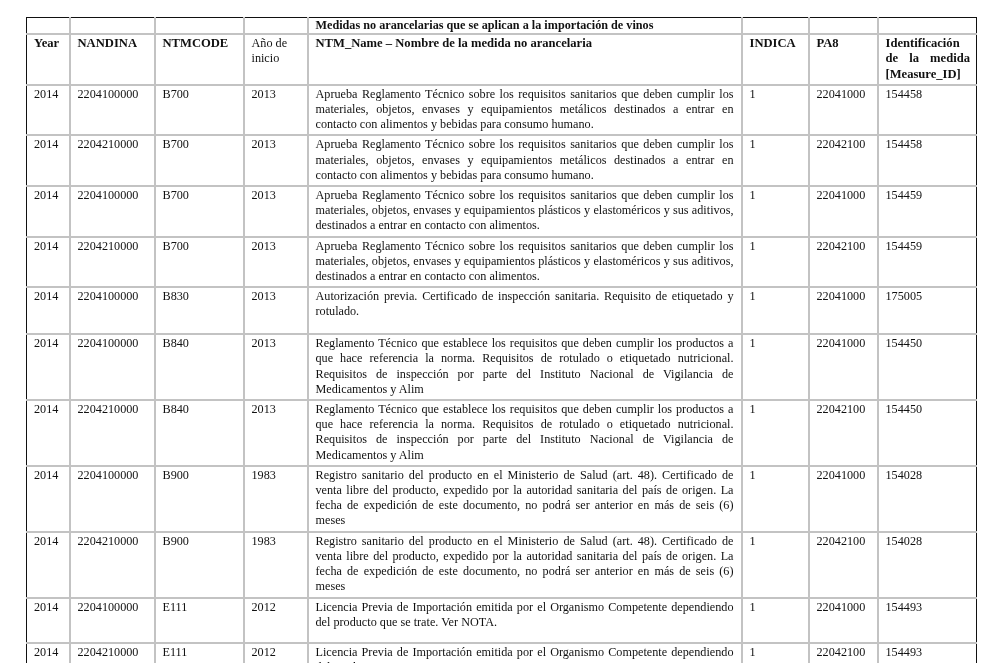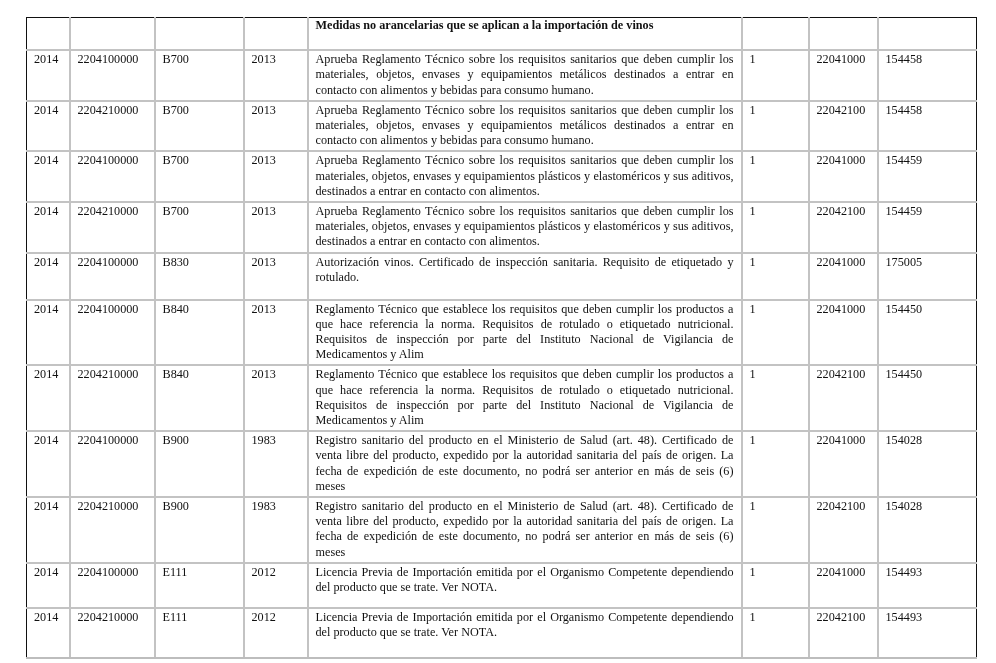--- a/index.html
+++ b/index.html
@@ -44,21 +44,21 @@
       text-align: left;
       font-weight: normal;
       overflow: hidden;
     }
     
     table.ntm tr.hdr-top th {
       border-top: 1.5px solid #111;
       height: 13px;
       font-weight: bold;
       padding-top: 0;
-      padding-bottom: 16px;
+      padding-bottom: 0;
       margin-left: 42px;
     }
     table.ntm tr.hdr-top th { border-bottom: 1.5px solid #111; }
     table.ntm tr > :first-child { border-left: 1.5px solid #111; }
     table.ntm tr > :last-child { border-right: 1.5px solid #111; }
 
     table.ntm tr.hdr-main th {
       height: 45px;
       font-weight: bold;
       font-size: 12.6px;
@@ -112,20 +112,30 @@
       <tr class="hdr-top">
         <th></th>
         <th></th>
         <th></th>
         <th></th>
         <th>Medidas no arancelarias que se aplican a la importación de vinos</th>
         <th></th>
         <th></th>
         <th></th>
       </tr>
+      <tr class="hdr-main">
+        <th>Year</th>
+        <th>NANDINA</th>
+        <th>NTMCODE</th>
+        <th class="light">Año de inicio</th>
+        <th>NTM_Name – Nombre de la medida no arancelaria</th>
+        <th>INDICA</th>
+        <th>PA8</th>
+        <th class="justify">Identificación de la medida [Measure_ID]</th>
+      </tr>
     </thead>
     <tbody>
       <tr class="r1">
         <td>2014</td>
         <td>2204100000</td>
         <td>B700</td>
         <td>2013</td>
         <td class="name">Aprueba Reglamento Técnico sobre los requisitos sanitarios que deben cumplir los materiales, objetos, envases y equipamientos metálicos destinados a entrar en contacto con alimentos y bebidas para consumo humano.</td>
         <td>1</td>
         <td>22041000</td>
@@ -159,21 +169,21 @@
         <td class="name">Aprueba Reglamento Técnico sobre los requisitos sanitarios que deben cumplir los materiales, objetos, envases y equipamientos plásticos y elastoméricos y sus aditivos, destinados a entrar en contacto con alimentos.</td>
         <td>1</td>
         <td>22042100</td>
         <td>154459</td>
       </tr>
       <tr class="r5">
         <td>2014</td>
         <td>2204100000</td>
         <td>B830</td>
         <td>2013</td>
-        <td class="name">Autorización vinos. Certificado de inspección sanitaria. Requisito de etiquetado y rotulado.</td>
+        <td class="name">Autorización previa. Certificado de inspección sanitaria. Requisito de etiquetado y rotulado.</td>
         <td>1</td>
         <td>22041000</td>
         <td>175005</td>
       </tr>
       <tr class="r6">
         <td>2014</td>
         <td>2204100000</td>
         <td>B840</td>
         <td>2013</td>
         <td class="name">Reglamento Técnico que establece los requisitos que deben cumplir los productos a que hace referencia la norma. Requisitos de rotulado o etiquetado nutricional. Requisitos de inspección por parte del Instituto Nacional de Vigilancia de Medicamentos y Alim</td>

